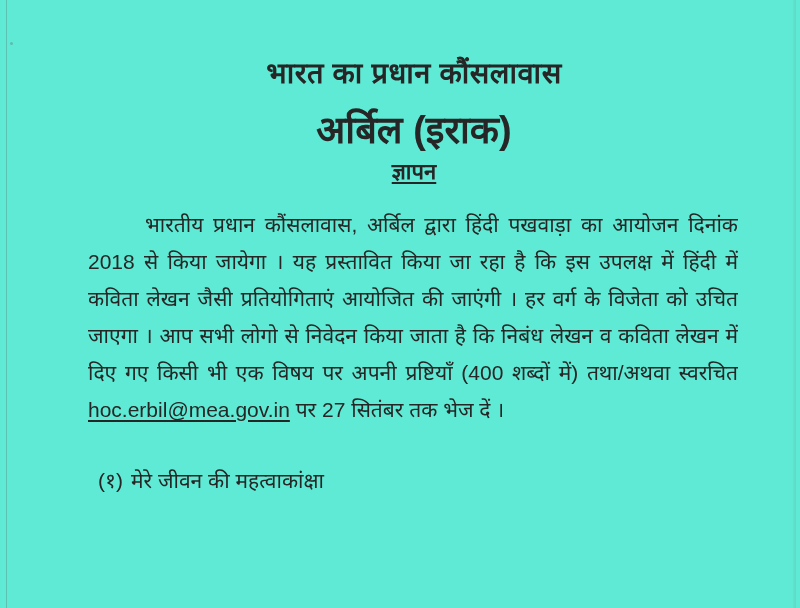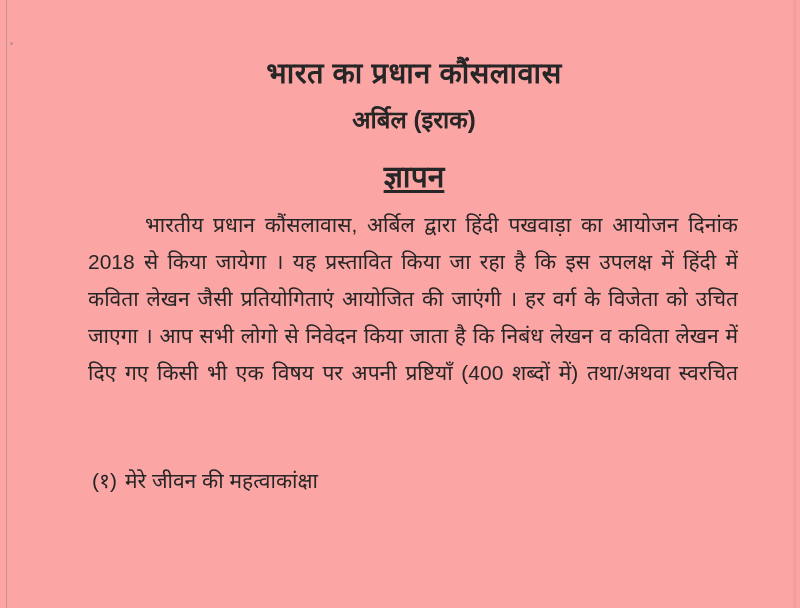--- a/index.html
+++ b/index.html
@@ -4,21 +4,21 @@
 <style>
   html, body {
     margin: 0;
     padding: 0;
     background: #ffffff;
   }
   .sheet {
     position: relative;
     width: 800px;
     height: 608px;
-    background: #fca5a5;
+    background: #5eead4;
     overflow: hidden;
     font-family: "Liberation Sans", "DejaVu Sans", sans-serif;
     color: #262626;
   }
   
   .scan-edge-left {
     position: absolute;
     left: 6px; top: 0;
     width: 1px; height: 608px;
     background: rgba(90,90,95,0.28);
@@ -45,27 +45,27 @@
   .org-line {
     position: absolute;
     top: 52px; left: 0; width: 100%;
     font-size: 29px;
     font-weight: 700;
     letter-spacing: 0.5px;
   }
   .place-line {
     position: absolute;
     top: 102px; left: 0; width: 100%;
-    font-size: 24px;
+    font-size: 38px;
     font-weight: 700;
   }
   .doc-type {
     position: absolute;
     top: 155px; left: 0; width: 100%;
-    font-size: 30px;
+    font-size: 22px;
     font-weight: 700;
   }
   .doc-type span {
     text-decoration: underline;
     text-underline-offset: 3px;
   }
   .para {
     position: absolute;
     left: 88px;
     top: 206px;
@@ -88,21 +88,21 @@
   .pline.last {
     text-align: left;
     text-align-last: left;
   }
   .email {
     text-decoration: underline;
     text-underline-offset: 3px;
   }
   .topics {
     position: absolute;
-    left: 92px;
+    left: 98px;
     top: 462px;
     font-size: 21px;
   }
   .topic-row {
     height: 38px;
     line-height: 38px;
     white-space: nowrap;
   }
   .topic-num {
     display: inline-block;
@@ -125,20 +125,23 @@
       <span>ज्ञापन</span>
     </div>
   </div>
 
   <div class="para">
     <div class="pline indent">भारतीय प्रधान कौंसलावास, अर्बिल द्वारा हिंदी पखवाड़ा का आयोजन दिनांक 14-28 सितम्बर,</div>
     <div class="pline">2018 से किया जायेगा । यह प्रस्तावित किया जा रहा है कि इस उपलक्ष में हिंदी में निबंधन लेखन व</div>
     <div class="pline">कविता लेखन जैसी प्रतियोगिताएं आयोजित की जाएंगी । हर वर्ग के विजेता को उचित पुरष्कार दिया</div>
     <div class="pline">जाएगा । आप सभी लोगो से निवेदन किया जाता है कि निबंध लेखन व कविता लेखन में भाग ले और नीचे</div>
     <div class="pline">दिए गए किसी भी एक विषय पर अपनी प्रष्टियाँ (400 शब्दों में) तथा/अथवा स्वरचित कविता</div>
+    <div class="pline last">
+      <span class="email">hoc.erbil@mea.gov.in</span><span> पर 27 सितंबर तक भेज दें ।</span>
+    </div>
   </div>
 
   <div class="topics">
     <div class="topic-row">
       <span class="topic-num">(१)</span><span>मेरे जीवन की महत्वाकांक्षा</span>
     </div>
   </div>
 
 </div>
 

